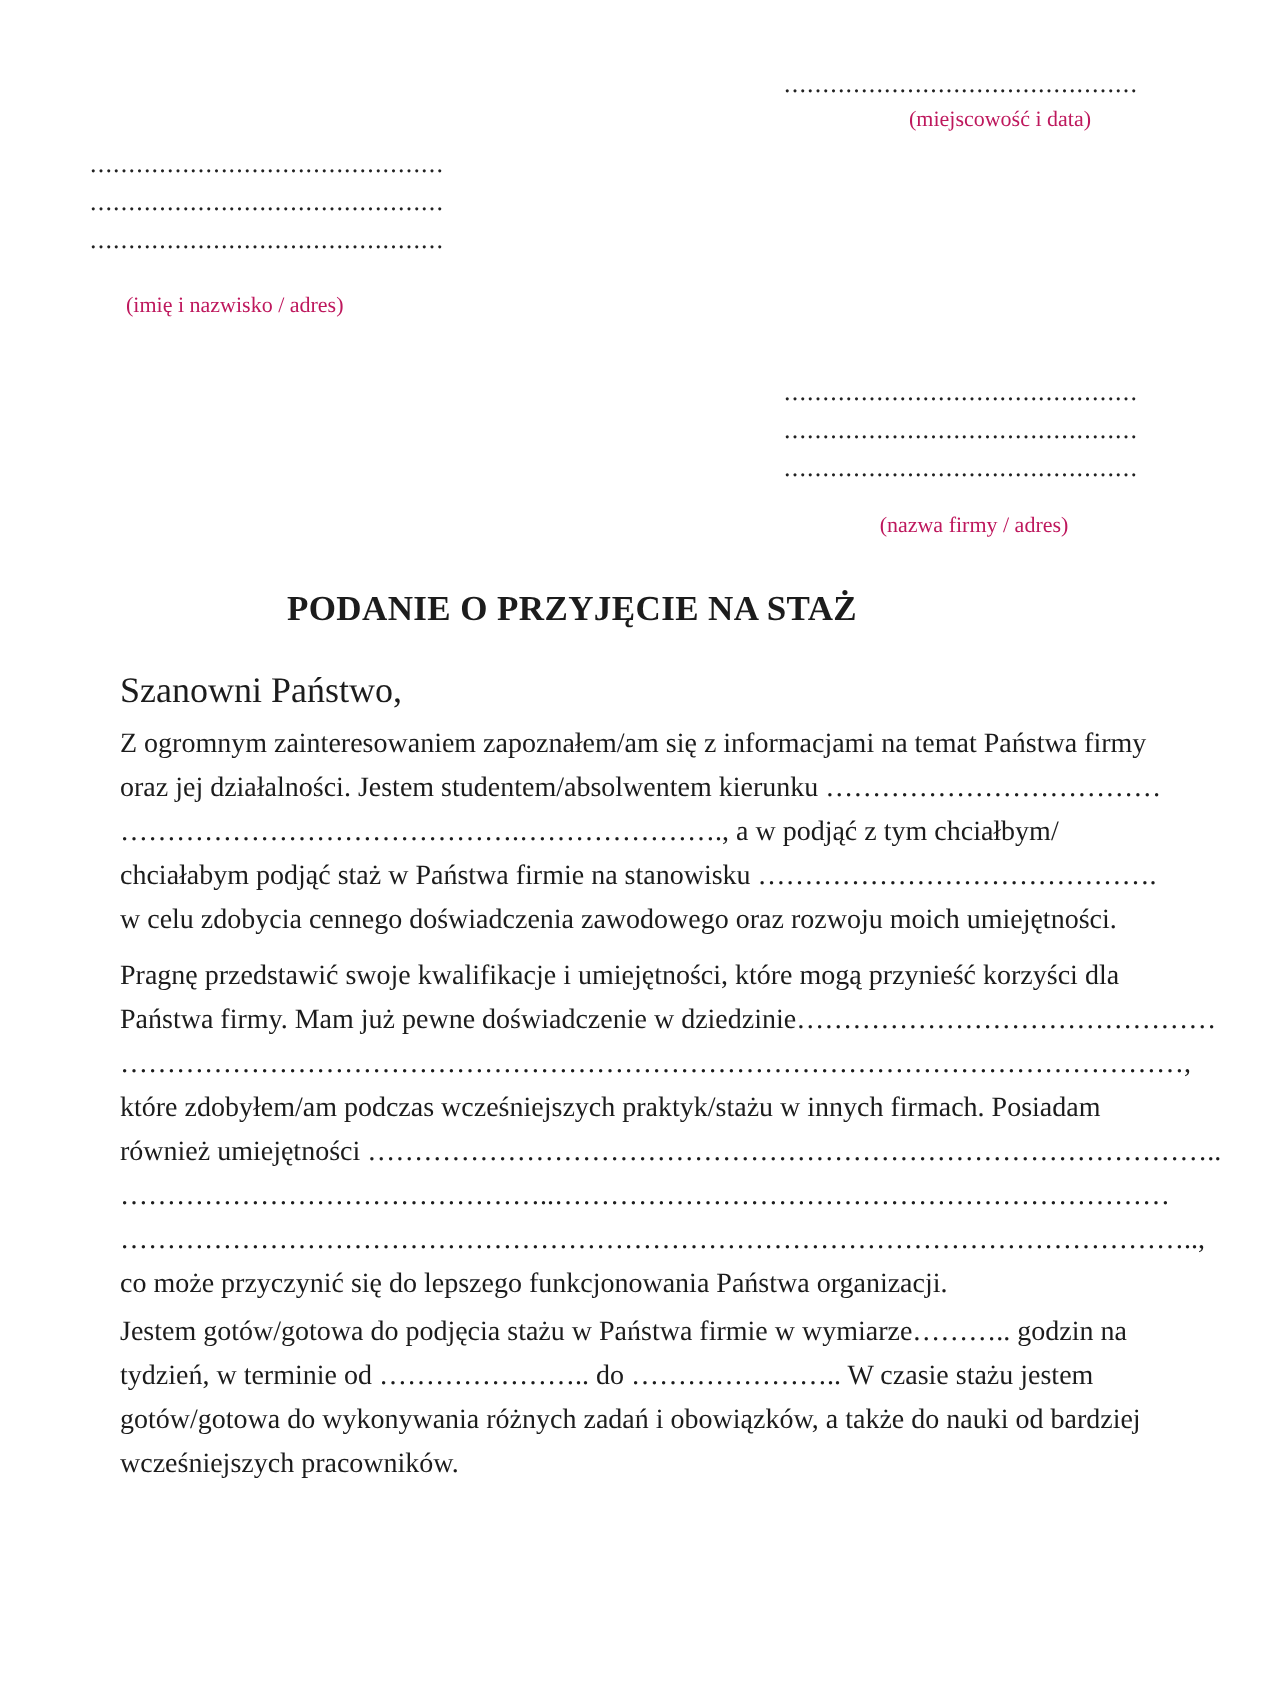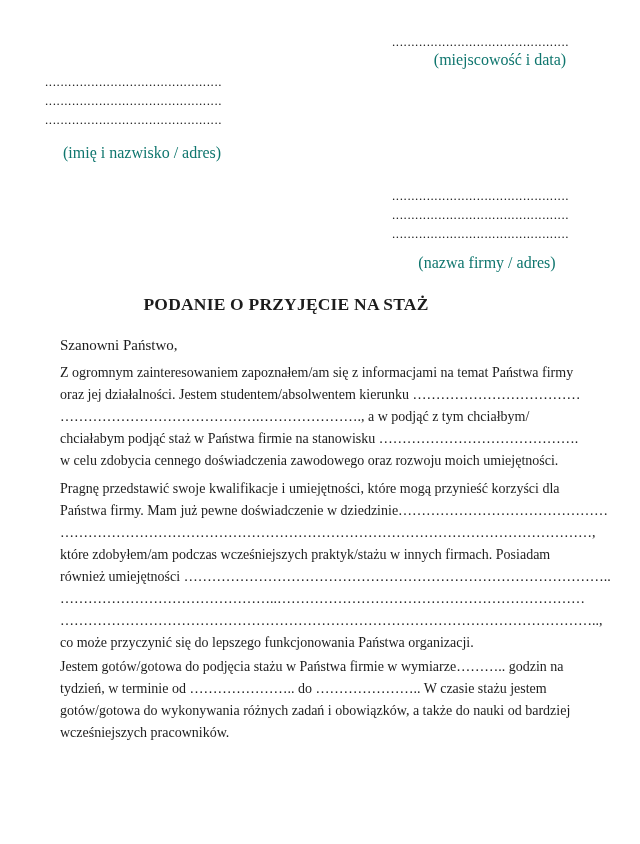--- a/index.html
+++ b/index.html
@@ -18,23 +18,23 @@
   }
   .dotline {
     font-size: 13px;
     letter-spacing: 0.6px;
     line-height: 19px;
     white-space: nowrap;
     overflow: hidden;
     color: #222222;
   }
   .caption {
-    font-size: 16px;
+    font-size: 11px;
     line-height: 16px;
-    color: #0f766e;
+    color: #be185d;
   }
   .block { position: absolute; }
   .block-place-date { top: 32px; left: 392px; width: 186px; }
   .block-place-date .caption { text-align: center; padding-left: 30px; margin-top: 1px; }
   .block-sender { top: 72px; left: 45px; width: 188px; }
   .block-sender .caption { margin-left: 18px; margin-top: 16px; }
   .block-company { top: 186px; left: 392px; width: 190px; }
   .block-company .caption { text-align: center; margin-top: 12px; }
   .doc-title {
     position: absolute;
@@ -44,21 +44,21 @@
     text-align: center;
     font-size: 17.5px;
     font-weight: bold;
     letter-spacing: 0.2px;
     margin: 0;
   }
   .salutation {
     position: absolute;
     top: 334px;
     left: 60px;
-    font-size: 15px;
+    font-size: 18px;
     line-height: 22px;
   }
   .para {
     position: absolute;
     left: 60px;
     width: 525px;
   }
   .para-1 { top: 362px; }
   .para-2 { top: 478px; }
   .para-3 { top: 656px; }

